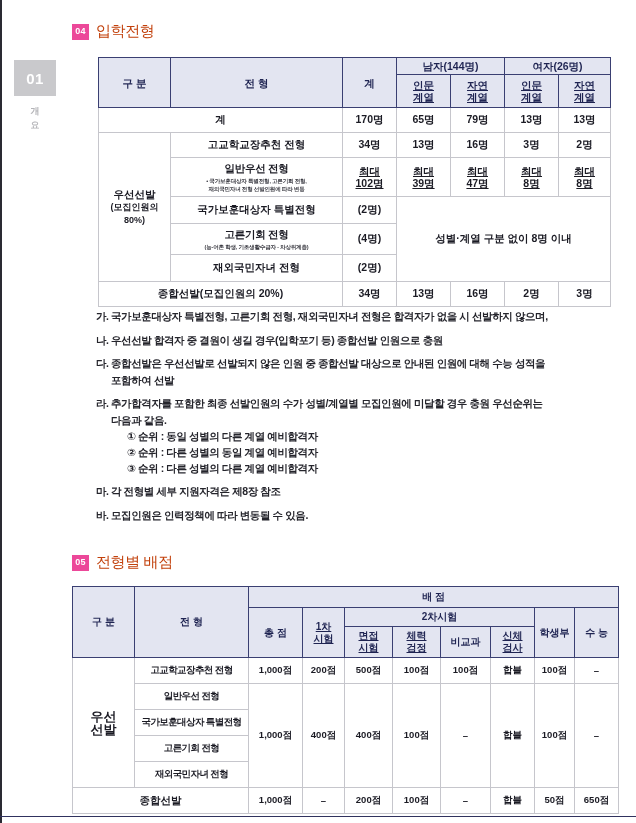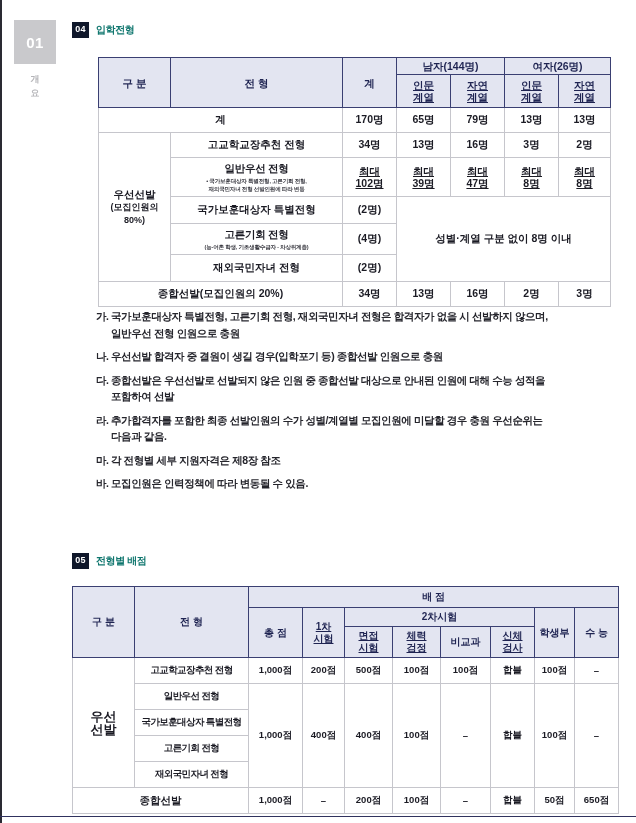--- a/index.html
+++ b/index.html
@@ -35,60 +35,61 @@
 
   .side-tab {
     position: absolute;
     left: 14px;
     top: 20px;
     width: 42px;
     text-align: center;
   }
   .side-tab-box {
     width: 42px;
-    height: 44px;
+    height: 36px;
     background: #c9c9cc;
     color: #ffffff;
     font-size: 15px;
     font-weight: bold;
     letter-spacing: .5px;
     display: flex;
     align-items: center;
     justify-content: center;
+    margin-top: 40px;
   }
   .side-tab-label {
     margin-top: 8px;
     font-size: 9px;
     color: #b4b4b8;
     line-height: 14px;
     font-weight: bold;
   }
 
   
   .section-head {
     position: absolute;
     display: flex;
     align-items: center;
     gap: 7px;
   }
   .sec-badge {
-    background: #0f172a;
+    background: #ec4899;
     color: #ffffff;
     font-size: 9px;
     font-weight: bold;
     line-height: 1;
     padding: 3px 3px 4px 3px;
     min-width: 11px;
     text-align: center;
     letter-spacing: .3px;
   }
   .sec-title {
-    font-size: 10px;
-    font-weight: bold;
-    color: #0f766e;
+    font-size: 15px;
+    font-weight: normal;
+    color: #c2410c;
     letter-spacing: -.4px;
   }
 
   
   table.doc {
     border-collapse: collapse;
     position: absolute;
     table-layout: fixed;
   }
   table.doc td, table.doc th {
@@ -308,41 +309,45 @@
       <td>3명</td>
     </tr>
   </tbody>
 </table>
 
 <div class="notes">
   <div class="note">
     <div class="note-mark">가.</div>
     <div class="note-body">
       <div>국가보훈대상자 특별전형, 고른기회 전형, 재외국민자녀 전형은 합격자가 없을 시 선발하지 않으며,</div>
-      <div>일반우선 전형 인원으로 충원</div>
     </div>
   </div>
   <div class="note">
     <div class="note-mark">나.</div>
     <div class="note-body">
       <div>우선선발 합격자 중 결원이 생길 경우(입학포기 등) 종합선발 인원으로 충원</div>
     </div>
   </div>
   <div class="note">
     <div class="note-mark">다.</div>
     <div class="note-body">
       <div>종합선발은 우선선발로 선발되지 않은 인원 중 종합선발 대상으로 안내된 인원에 대해 수능 성적을</div>
       <div>포함하여 선발</div>
     </div>
   </div>
   <div class="note">
     <div class="note-mark">라.</div>
     <div class="note-body">
       <div>추가합격자를 포함한 최종 선발인원의 수가 성별/계열별 모집인원에 미달할 경우 충원 우선순위는</div>
       <div>다음과 같음.</div>
+      <div class="note-sub">
+        <div>① 순위 : 동일 성별의 다른 계열 예비합격자</div>
+        <div>② 순위 : 다른 성별의 동일 계열 예비합격자</div>
+        <div>③ 순위 : 다른 성별의 다른 계열 예비합격자</div>
+      </div>
     </div>
   </div>
   <div class="note">
     <div class="note-mark">마.</div>
     <div class="note-body">
       <div>각 전형별 세부 지원자격은 제8장 참조</div>
     </div>
   </div>
   <div class="note">
     <div class="note-mark">바.</div>

